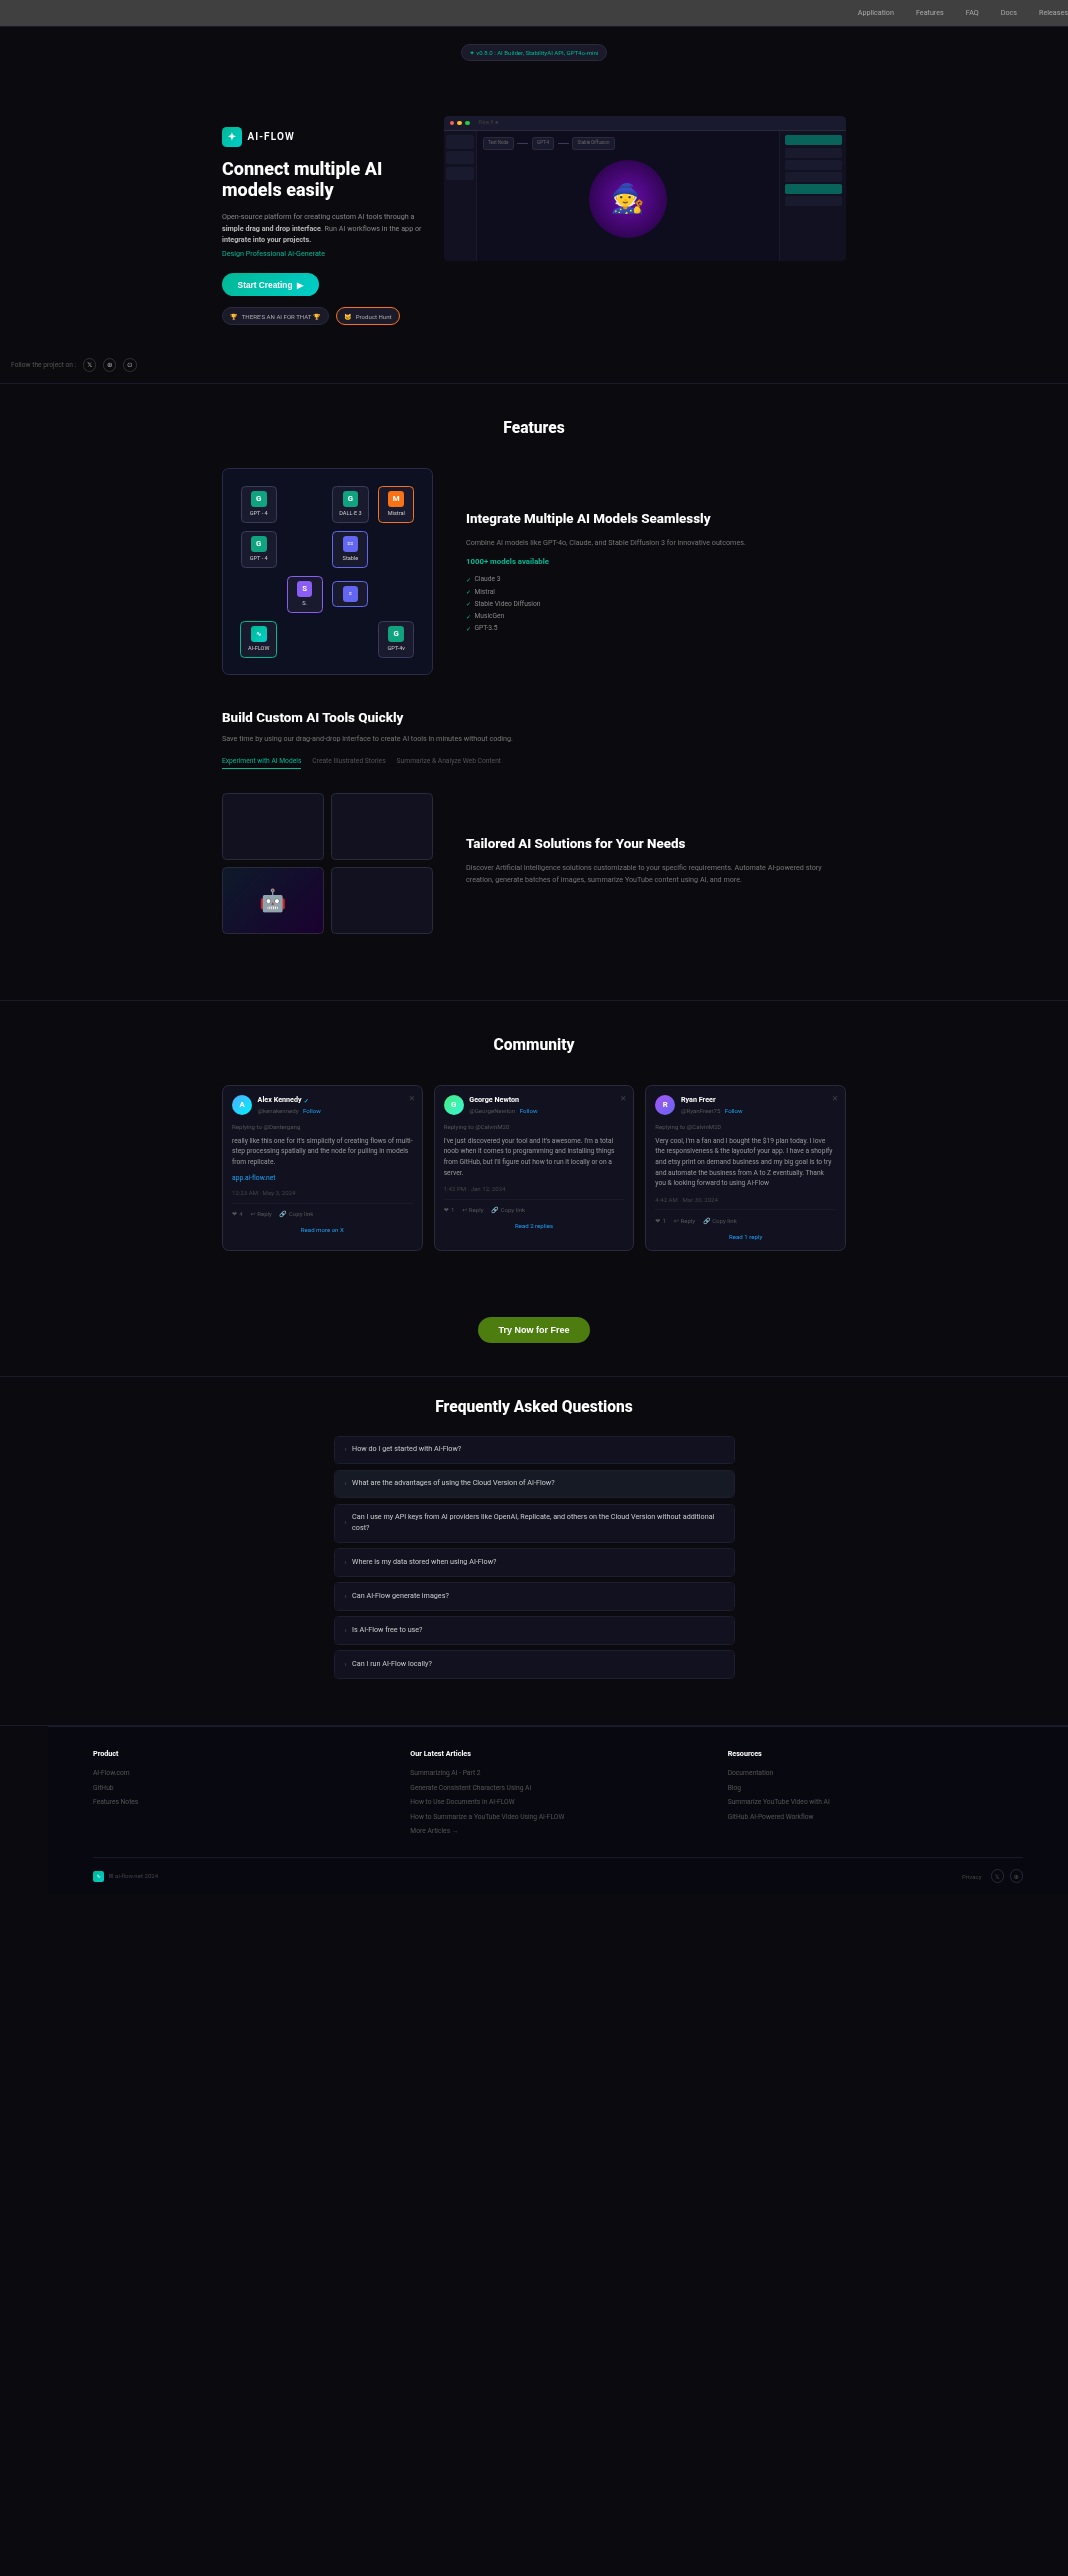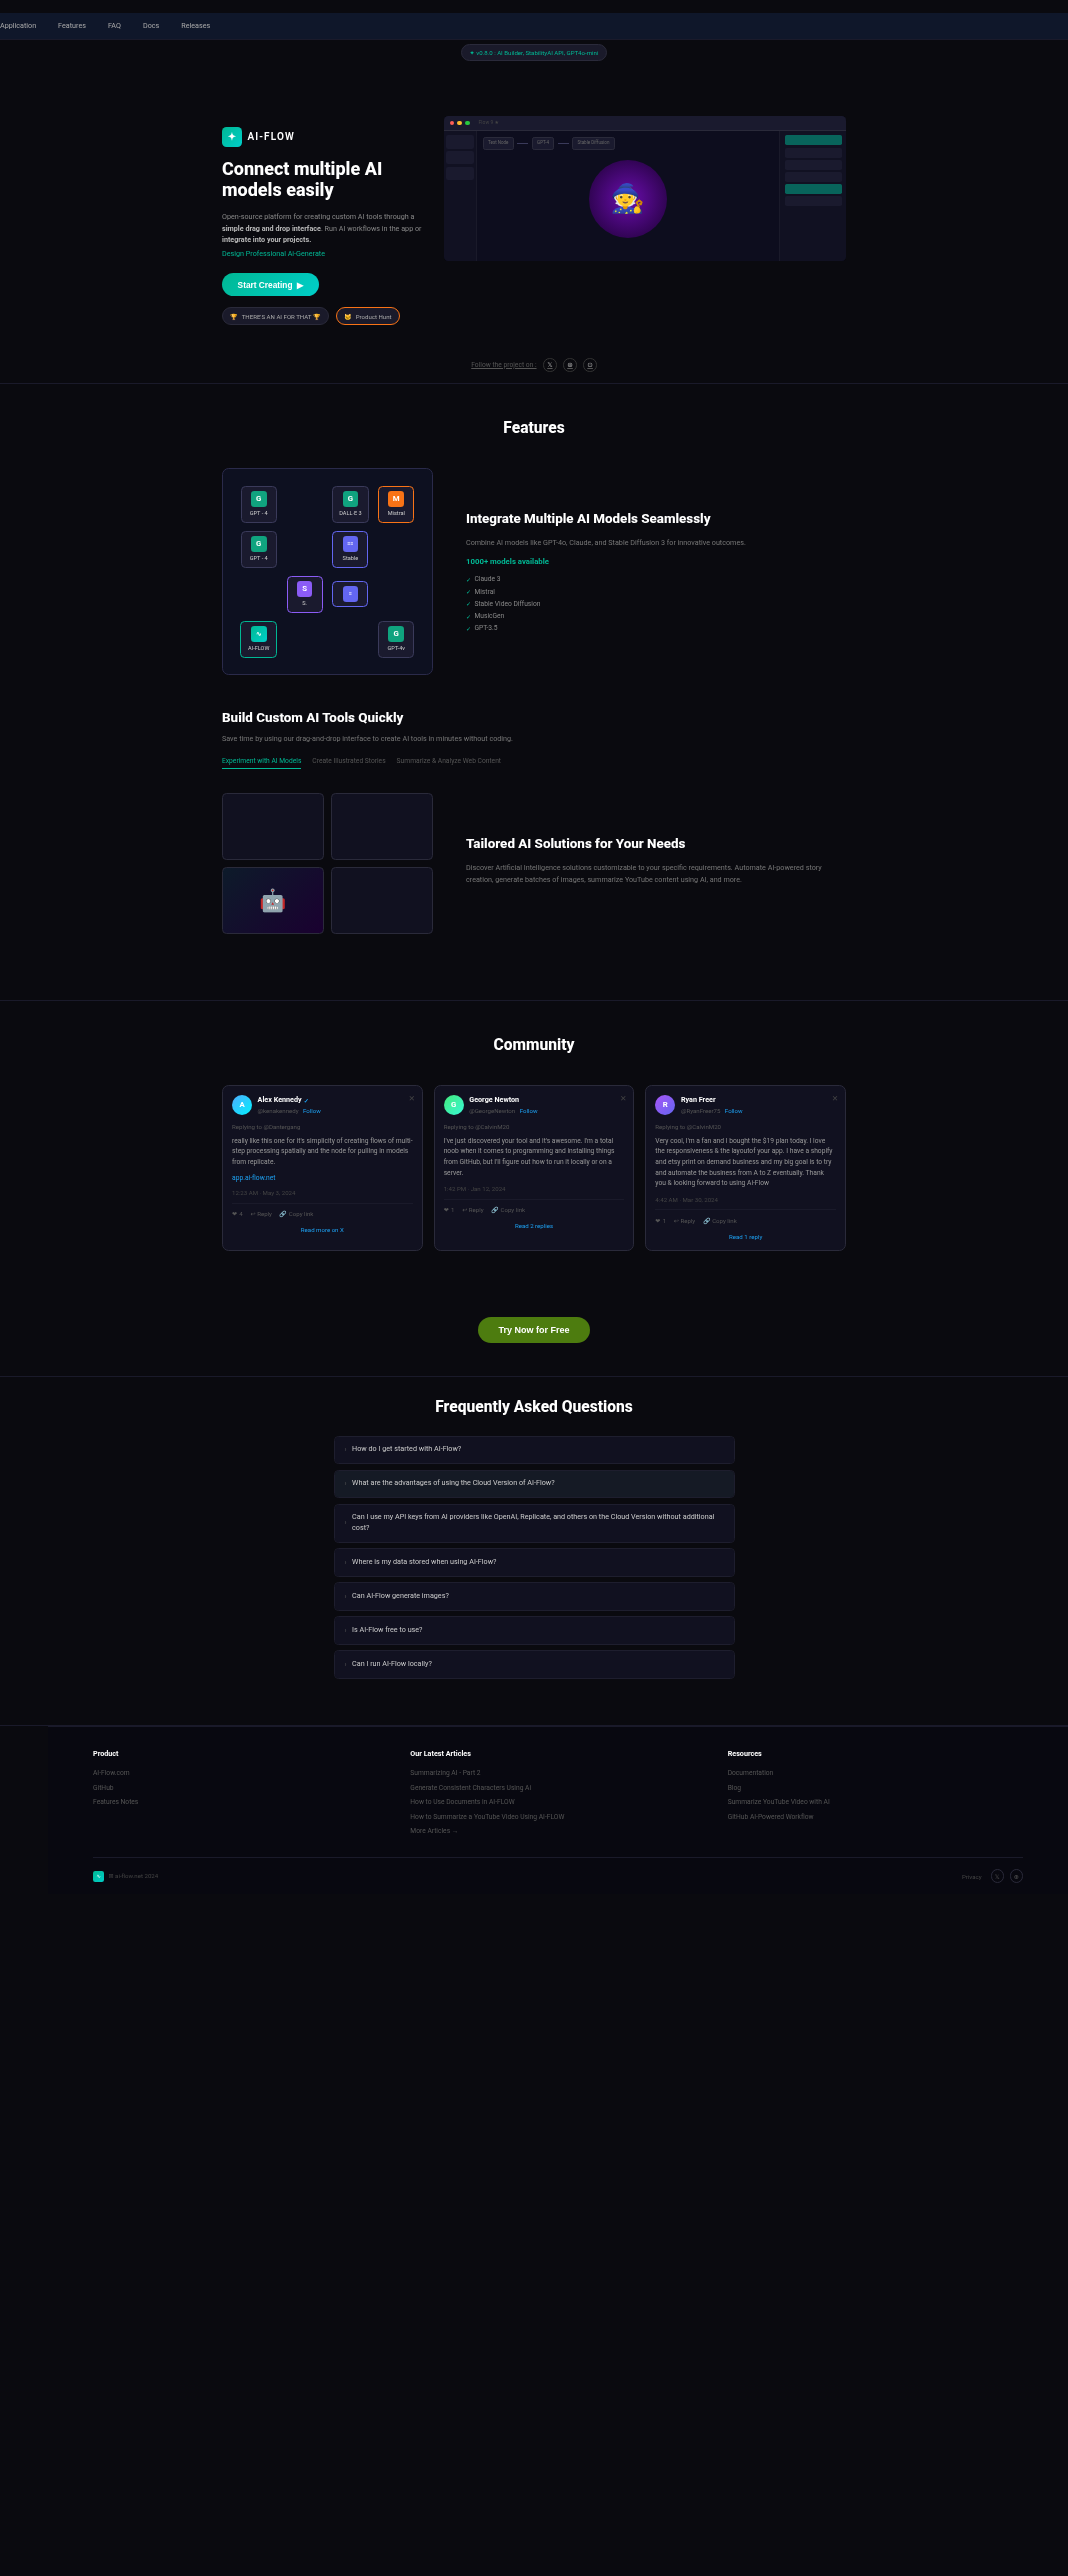--- a/index.html
+++ b/index.html
@@ -8,28 +8,28 @@
       color: #e0e0e0;
       font-family: -apple-system, BlinkMacSystemFont, 'Segoe UI', Roboto, sans-serif;
       font-size: 7.8px;
       line-height: 1.5;
     }
     a { color: inherit; text-decoration: none; }
 
     
     nav {
       display: flex;
-      justify-content: flex-start;
+      justify-content: flex-end;
       align-items: center;
       gap: 22px;
       padding: 7.8px 0;
-      background: #0f172a;
+      background: #404040;
       border-bottom: 0.6px solid #1a1a2a;
       position: sticky;
-      top: 13px;
+      top: 0;
       z-index: 100;
     }
     nav a {
       color: #aaa;
       font-size: 7.2px;
       cursor: pointer;
     }
 
     
     .hero {
@@ -137,23 +137,21 @@
     .dot-green { background: #27c93f; }
 
     
     .follow-bar {
       text-align: center;
       padding: 11px;
       font-size: 6.7px;
       color: #555;
       display: flex;
       align-items: center;
-      justify-content: center;
       gap: 6.7px;
-      text-decoration: underline;
     }
     .follow-icon {
       width: 13.4px;
       height: 13.4px;
       border: 0.6px solid #333;
       border-radius: 50%;
       display: flex;
       align-items: center;
       justify-content: center;
       color: #aaa;

